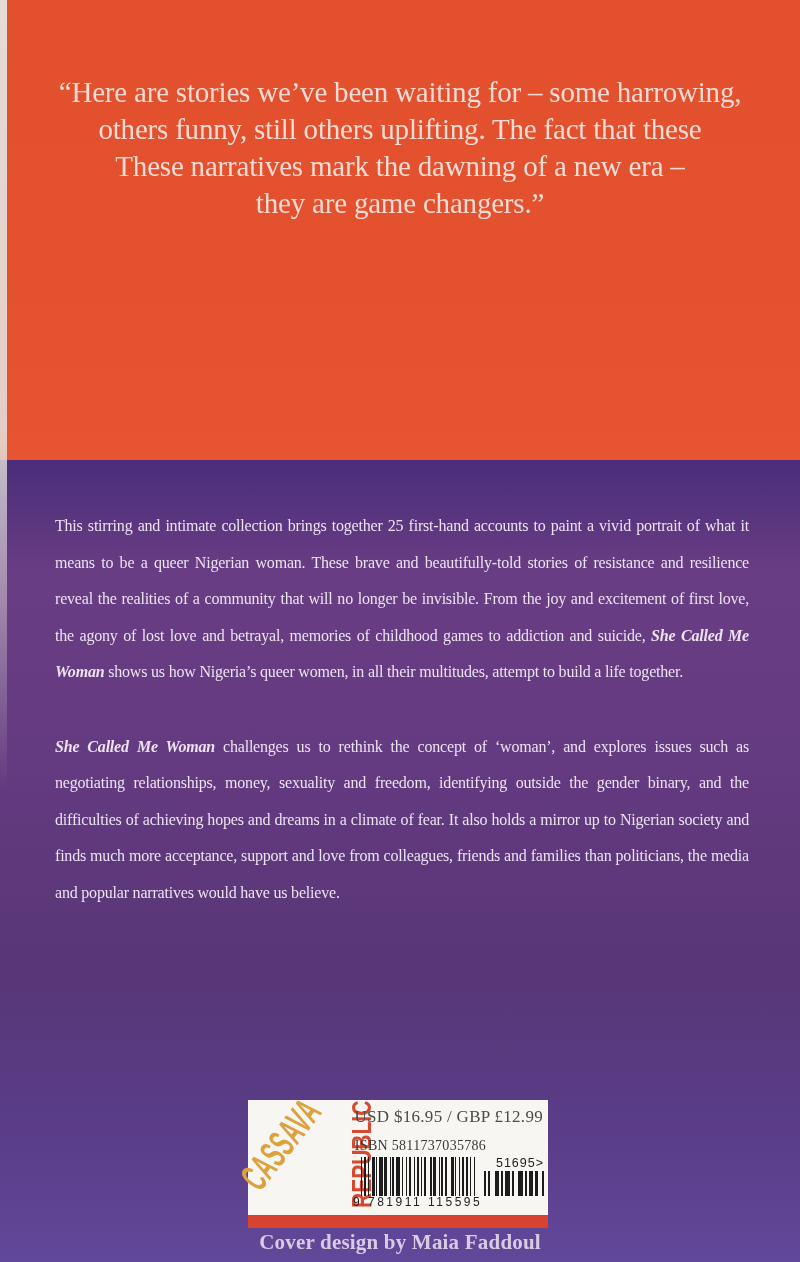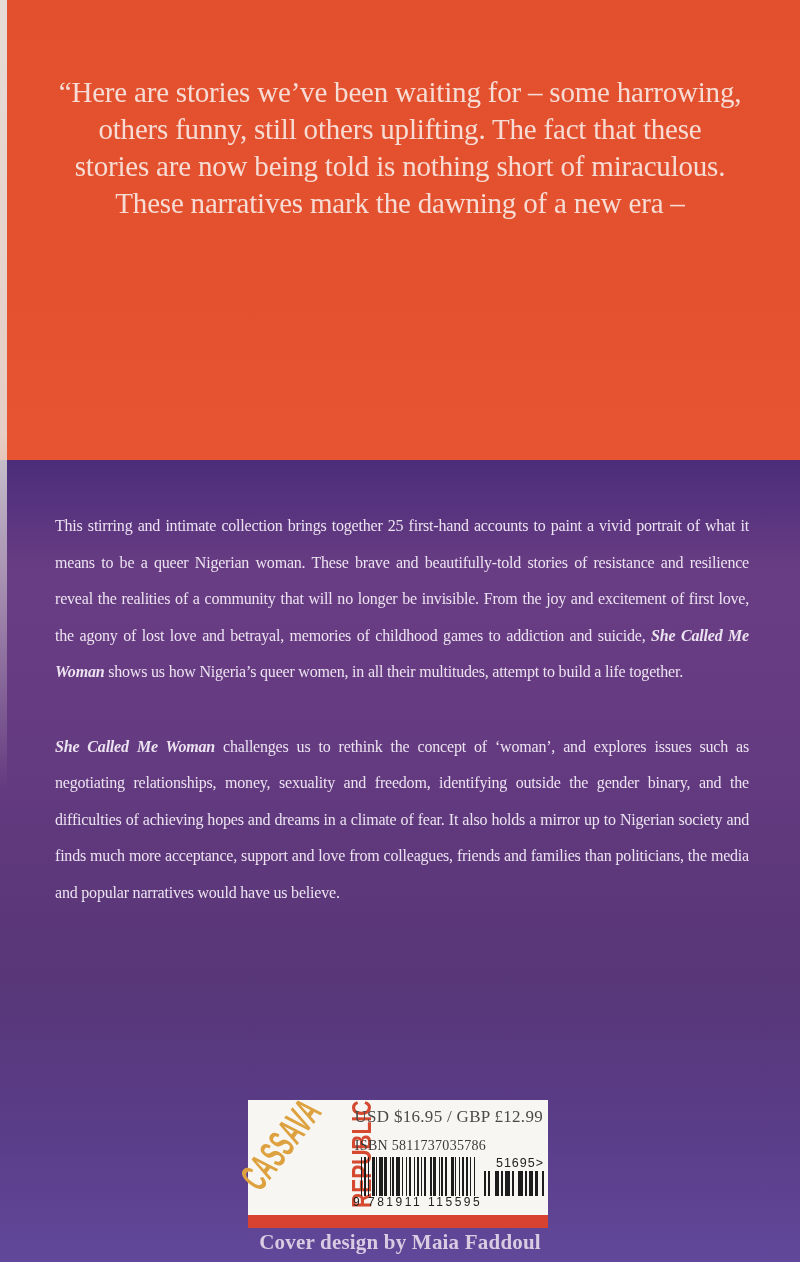--- a/index.html
+++ b/index.html
@@ -116,22 +116,22 @@
 </style>
 </head>
 <body>
 
 <div class="cover">
 
   <div class="top-section">
     <div class="quote-block">
         <div class="quote-line">“Here are stories we’ve been waiting for – some harrowing,</div>
         <div class="quote-line">others funny, still others uplifting. The fact that these</div>
-        <div class="quote-line">stories are now being told is nothing short of miraculous.</div>
         <div class="quote-line">These narratives mark the dawning of a new era –</div>
+        <div class="quote-line">they are game changers.”</div>
       </div>
   </div>
 
   <div class="bottom-section">
     <div class="synopsis">
         <p><span>This stirring and intimate collection brings together 25 first-hand accounts to paint a vivid portrait of what it means to be a queer Nigerian woman. These brave and beautifully-told stories of resistance and resilience reveal the realities of a community that will no longer be invisible. From the joy and excitement of first love, the agony of lost love and betrayal, memories of childhood games to addiction and suicide, </span><span class="bi">She Called Me Woman</span><span> shows us how Nigeria’s queer women, in all their multitudes, attempt to build a life together.</span></p>
         <p><span class="bi">She Called Me Woman</span><span> challenges us to rethink the concept of ‘woman’, and explores issues such as negotiating relationships, money, sexuality and freedom, identifying outside the gender binary, and the difficulties of achieving hopes and dreams in a climate of fear. It also holds a mirror up to Nigerian society and finds much more acceptance, support and love from colleagues, friends and families than politicians, the media and popular narratives would have us believe.</span></p>
       </div>
 
     <div class="barcode-box">

